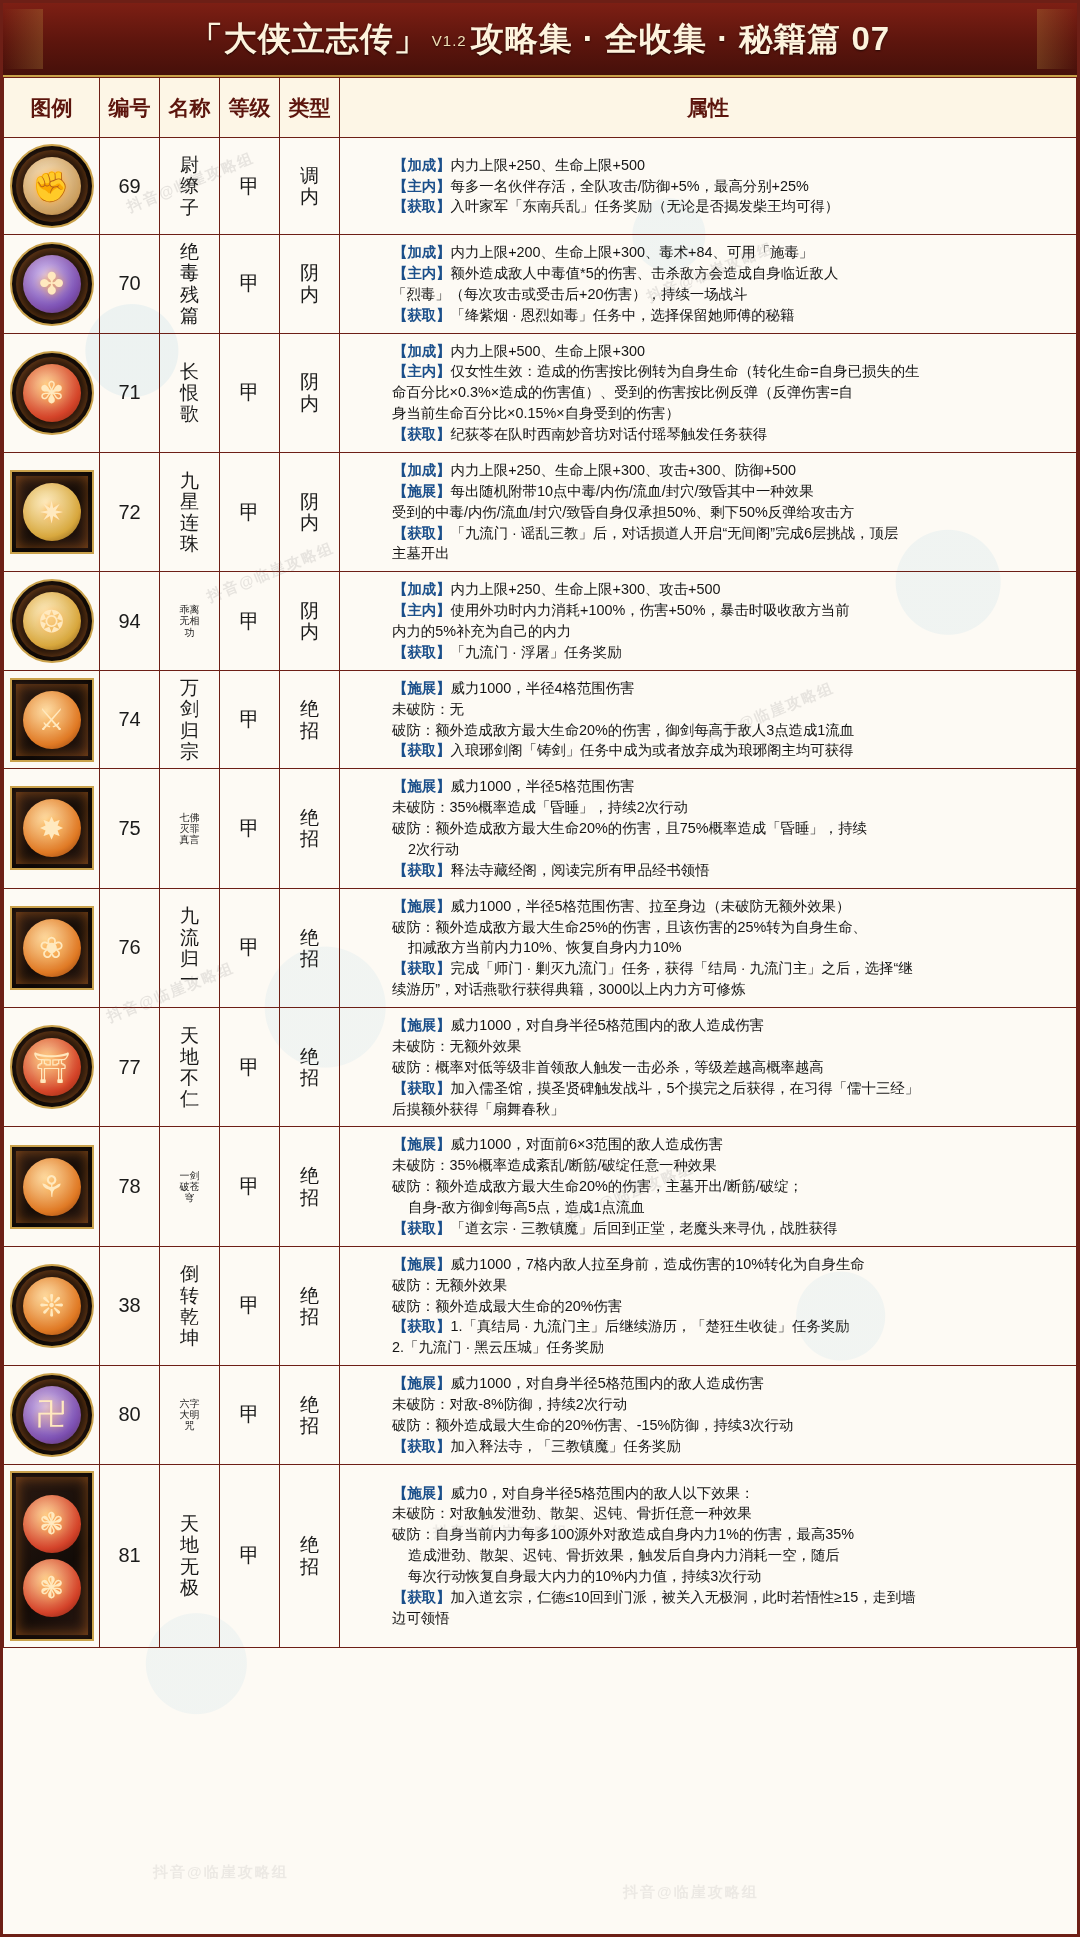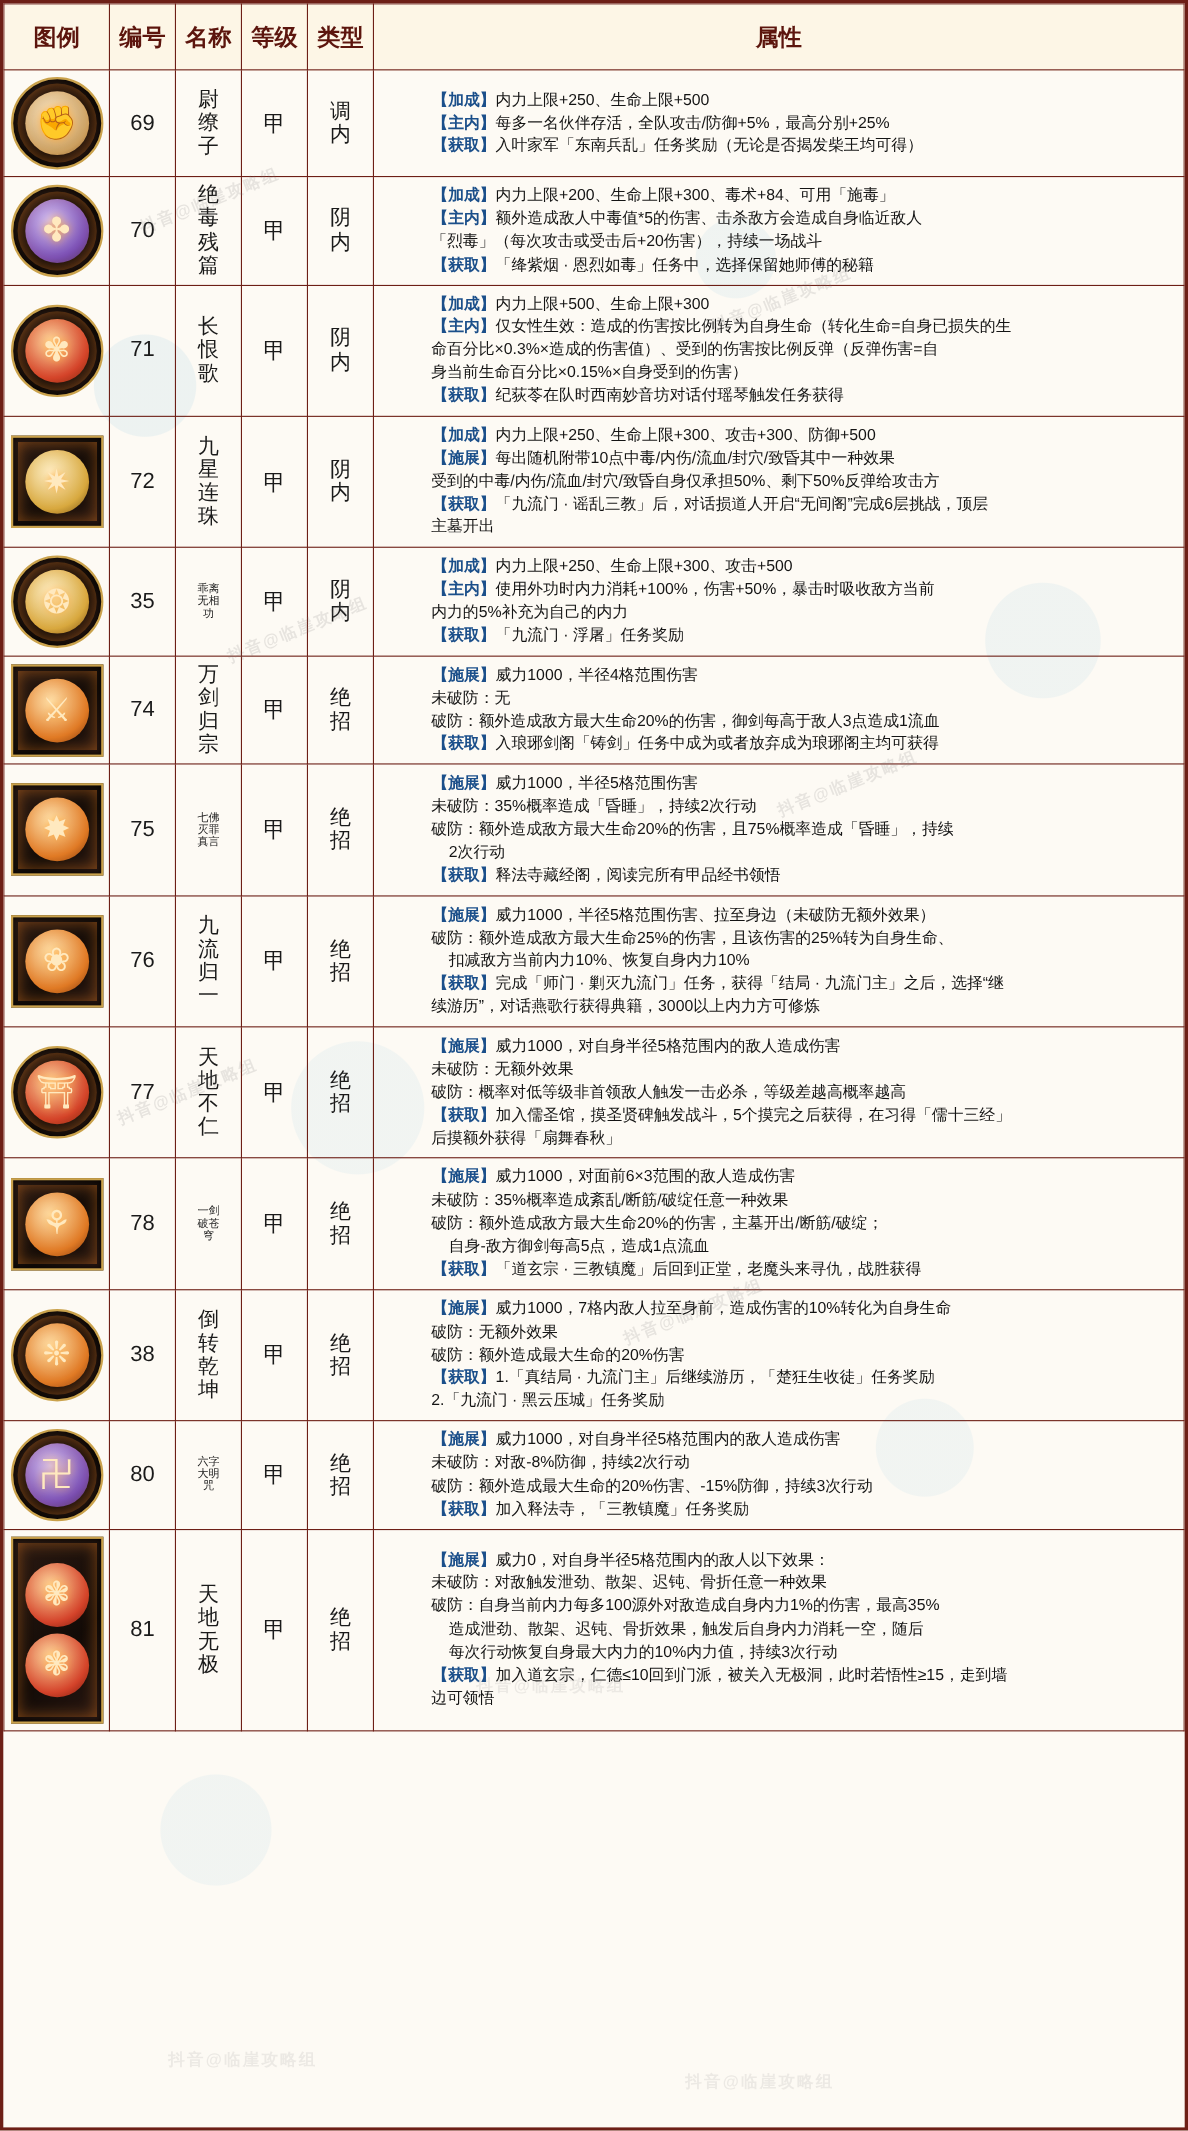--- a/index.html
+++ b/index.html
@@ -173,20 +173,25 @@
   <div class="wm" style="left:120px; top:170px;">抖音@临崖攻略组</div>
   <div class="wm" style="left:640px; top:260px;">抖音@临崖攻略组</div>
   <div class="wm" style="left:200px; top:560px;">抖音@临崖攻略组</div>
   <div class="wm" style="left:700px; top:700px;">抖音@临崖攻略组</div>
   <div class="wm" style="left:100px; top:980px;">抖音@临崖攻略组</div>
   <div class="wm" style="left:560px; top:1180px;">抖音@临崖攻略组</div>
   <div class="wm h" style="left:430px; top:1520px;">抖音@临崖攻略组</div>
   <div class="wm h" style="left:150px; top:1860px;">抖音@临崖攻略组</div>
   <div class="wm h" style="left:620px; top:1880px;">抖音@临崖攻略组</div>
 
+  <div class="banner">
+    <div class="banner-title">
+      <span>「大侠立志传」</span><span class="banner-ver">V1.2</span><span>攻略集 · 全收集 · 秘籍篇 07</span>
+    </div>
+  </div>
 
   <table class="grid">
     <colgroup>
       <col class="c-icon">
         <col class="c-id">
         <col class="c-name">
         <col class="c-rank">
         <col class="c-type">
         <col class="c-attr">
     </colgroup>
@@ -274,21 +279,21 @@
           主墓开出</span>
           </td>
         </tr>
         <tr>
           <td class="icon-cell">
             <div class="icon-frame round">
               <div class="glyph g-gold">❂</div>
               <div class="halo"></div>
             </div>
           </td>
-          <td class="id-cell">35</td>
+          <td class="id-cell">94</td>
           <td class="name-cell small">乖离无相功</td>
           <td class="rank-cell">甲</td>
           <td class="type-cell">阴内</td>
           <td class="attr-cell">
             <span class="attr-line"><span class="tag">【加成】</span>内力上限+250、生命上限+300、攻击+500</span>
             <span class="attr-line"><span class="tag">【主内】</span>使用外功时内力消耗+100%，伤害+50%，暴击时吸收敌方当前
           内力的5%补充为自己的内力</span>
             <span class="attr-line"><span class="tag">【获取】</span>「九流门 · 浮屠」任务奖励</span>
           </td>
         </tr>

